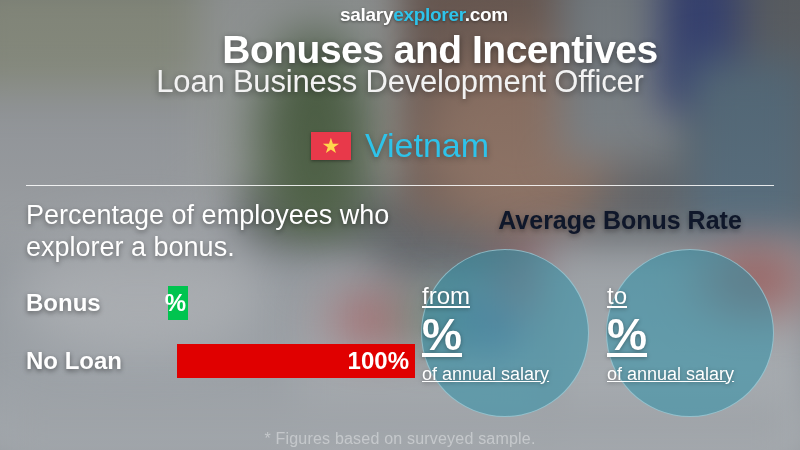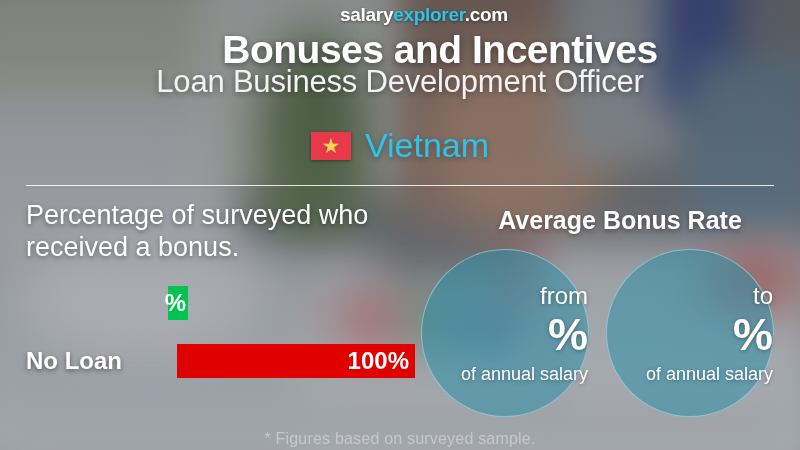--- a/index.html
+++ b/index.html
@@ -186,38 +186,39 @@
 
   
   .rate-heading {
     position: absolute;
     left: 455px;
     top: 206px;
     width: 330px;
     text-align: center;
     font-size: 25px;
     font-weight: bold;
-    color: #ffffff;
+    color: #0f172a;
     text-shadow: 0 2px 5px rgba(0,0,0,0.35);
   }
 
   .circle {
     position: absolute;
     width: 168px;
     height: 168px;
     border-radius: 50%;
     background: rgba(46,143,168,0.55);
     border: 1px solid rgba(190,225,235,0.55);
     box-sizing: border-box;
     display: flex;
     flex-direction: column;
-    align-items: flex-end;
+    align-items: flex-start;
     justify-content: center;
     color: #ffffff;
     text-shadow: 0 1px 4px rgba(0,0,0,0.35);
+    text-decoration: underline;
   }
   .circle.left  { left: 421px; top: 249px; }
   .circle.right { left: 606px; top: 249px; }
   .circle .c-top {
     font-size: 24px;
     font-weight: 300;
     line-height: 1;
     margin-bottom: 4px;
   }
   .circle .c-pct {
@@ -280,24 +281,25 @@
 
   <div class="country-row">
     <span class="flag">
       <span class="star">★</span>
     </span>
     <span class="country-name">Vietnam</span>
   </div>
 
   <div class="divider"></div>
 
-  <div class="lead">Percentage of surveyed who received a bonus.</div>
+  <div class="lead">Percentage of employees who explorer a bonus.</div>
 
   <div class="bars">
     <div class="bar-row">
+      <span class="bar-label">Bonus</span>
       <div class="bar-track">
         <div class="bar-fill bonus">
           <span class="bar-value">%</span>
         </div>
       </div>
     </div>
     <div class="bar-row">
       <span class="bar-label">No Loan</span>
       <div class="bar-track">
         <div class="bar-fill nobonus">

